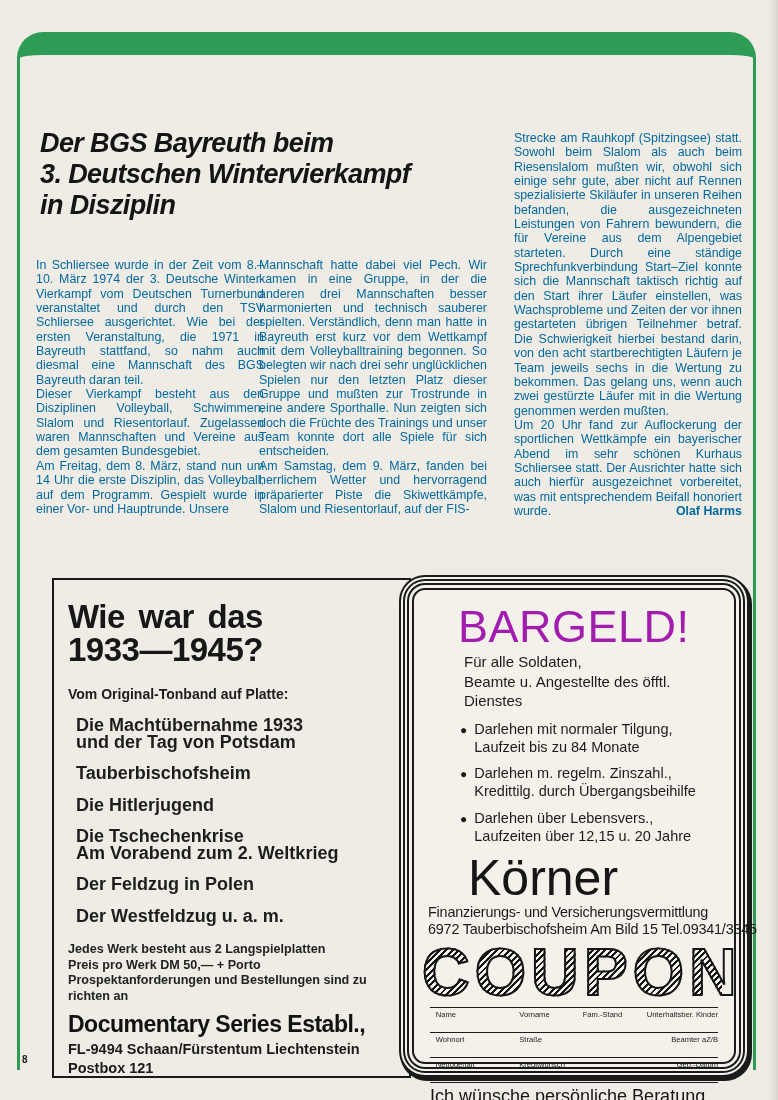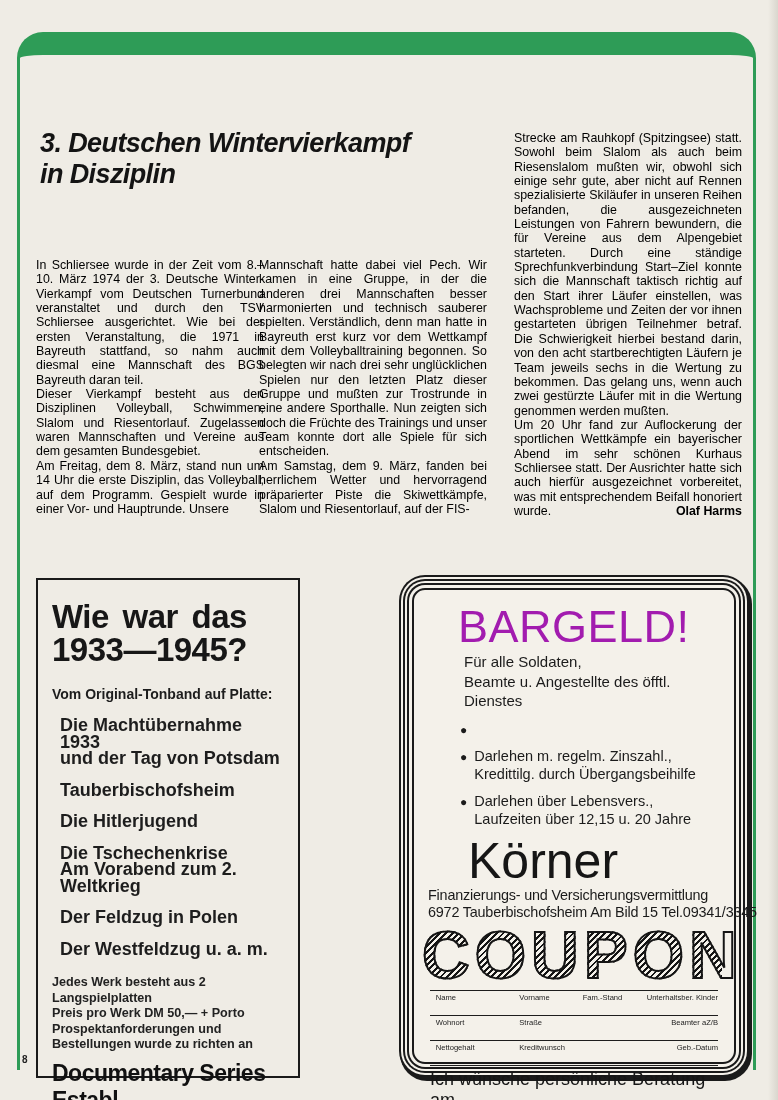--- a/index.html
+++ b/index.html
@@ -14,28 +14,28 @@
   .green-frame{position:absolute;left:17px;top:32px;width:739px;height:1038px;
     box-sizing:border-box;border-top:23px solid #2e9c57;border-left:3px solid #2e9c57;
     border-right:3px solid #2e9c57;border-bottom:none;border-radius:26px 26px 0 0;}
   .page-number{position:absolute;left:22px;top:1054px;font-size:10px;font-weight:bold;color:#222;}
   
   .article-title{position:absolute;left:40px;top:128px;width:470px;margin:0;
     font-size:27px;line-height:31px;font-weight:bold;font-style:italic;
     letter-spacing:-0.6px;color:#141414;}
   .article-title span{display:block;}
   .col{position:absolute;width:228px;font-size:12.4px;line-height:14.35px;
-    text-align:justify;color:#000000;}
+    text-align:justify;color:#0369a1;}
   .col p{margin:0;}
   .col1{left:36px;top:258px;}
   .col2{left:259px;top:258px;}
   .col3{left:514px;top:131px;}
   .byline{float:right;font-weight:bold;}
   
-  .ad-left{position:absolute;left:36px;top:578px;width:264px;height:500px;
+  .ad-left{position:absolute;left:52px;top:578px;width:359px;height:500px;
     box-sizing:border-box;border:2px solid #1a1a1a;padding:20px 14px 0 14px;}
   .ad-left-title{margin:0 0 20px 0;font-size:33px;line-height:33px;font-weight:bold;
     letter-spacing:-0.5px;word-spacing:5px;color:#171717;}
   .ad-left-title span{display:block;}
   .ad-left-intro{font-size:14px;font-weight:bold;margin:0 0 15px 0;color:#1d1d1d;}
   .ad-left-item{font-size:18px;font-weight:bold;line-height:16.5px;margin:0 0 15px 8px;
     white-space:pre-line;color:#1d1d1d;}
   .ad-left-notes{font-size:12.6px;font-weight:bold;line-height:15.6px;margin:18px 0 0 0;color:#222;}
   .ad-left-notes span{display:block;}
   .ad-left-publisher{margin:7px 0 2px 0;font-size:23px;font-weight:bold;
@@ -72,20 +72,21 @@
 </style>
 </head>
 <body>
 
 <div id="page">
   <div class="green-frame"></div>
   <div class="paper-edge"></div>
   <div class="page-number">8</div>
 
   <h1 class="article-title">
+    <span>Der BGS Bayreuth beim</span>
     <span>3. Deutschen Wintervierkampf</span>
     <span>in Disziplin</span>
   </h1>
 
   <div class="col col1">
     <p>In Schliersee wurde in der Zeit vom 8.–10. März 1974 der 3. Deutsche Winter-Vierkampf vom Deutschen Turnerbund veranstaltet und durch den TSV Schliersee ausgerichtet. Wie bei der ersten Veranstaltung, die 1971 in Bayreuth stattfand, so nahm auch diesmal eine Mannschaft des BGS Bayreuth daran teil.</p>
     <p>Dieser Vierkampf besteht aus den Disziplinen Volleyball, Schwimmen, Slalom und Riesentorlauf. Zugelassen waren Mannschaften und Vereine aus dem gesamten Bundesgebiet.</p>
     <p>Am Freitag, dem 8. März, stand nun um 14 Uhr die erste Disziplin, das Volleyball, auf dem Programm. Gespielt wurde in einer Vor- und Hauptrunde. Unsere</p>
   </div>
 
@@ -109,36 +110,38 @@
 und der Tag von Potsdam</div>
     <div class="ad-left-item">Tauberbischofsheim</div>
     <div class="ad-left-item">Die Hitlerjugend</div>
     <div class="ad-left-item">Die Tschechenkrise
 Am Vorabend zum 2. Weltkrieg</div>
     <div class="ad-left-item">Der Feldzug in Polen</div>
     <div class="ad-left-item">Der Westfeldzug u. a. m.</div>
     <div class="ad-left-notes">
       <span>Jedes Werk besteht aus 2 Langspielplatten</span>
       <span>Preis pro Werk DM 50,— + Porto</span>
-      <span>Prospektanforderungen und Bestellungen wurde zu richten an</span>
+      <span>Prospektanforderungen und Bestellungen sind zu richten an</span>
     </div>
     <div class="ad-left-publisher">Documentary Series Establ.,</div>
     <div class="ad-left-address">
       <span>FL-9494 Schaan/Fürstentum Liechtenstein</span>
       <span>Postbox 121</span>
     </div>
   </div>
 
   <div class="ad-right">
     <div class="bargeld">BARGELD!</div>
     <div class="ad-right-sub">Für alle Soldaten,</div>
     <div class="ad-right-sub">Beamte u. Angestellte des öfftl. Dienstes</div>
     <div class="bullets">
       <div class="bullet">
           <span class="dot">●</span>
+          <span class="btxt">Darlehen mit normaler Tilgung,
+Laufzeit bis zu 84 Monate</span>
         </div>
       <div class="bullet">
           <span class="dot">●</span>
           <span class="btxt">Darlehen m. regelm. Zinszahl.,
 Kredittilg. durch Übergangsbeihilfe</span>
         </div>
       <div class="bullet">
           <span class="dot">●</span>
           <span class="btxt">Darlehen über Lebensvers.,
 Laufzeiten über 12,15 u. 20 Jahre</span>

